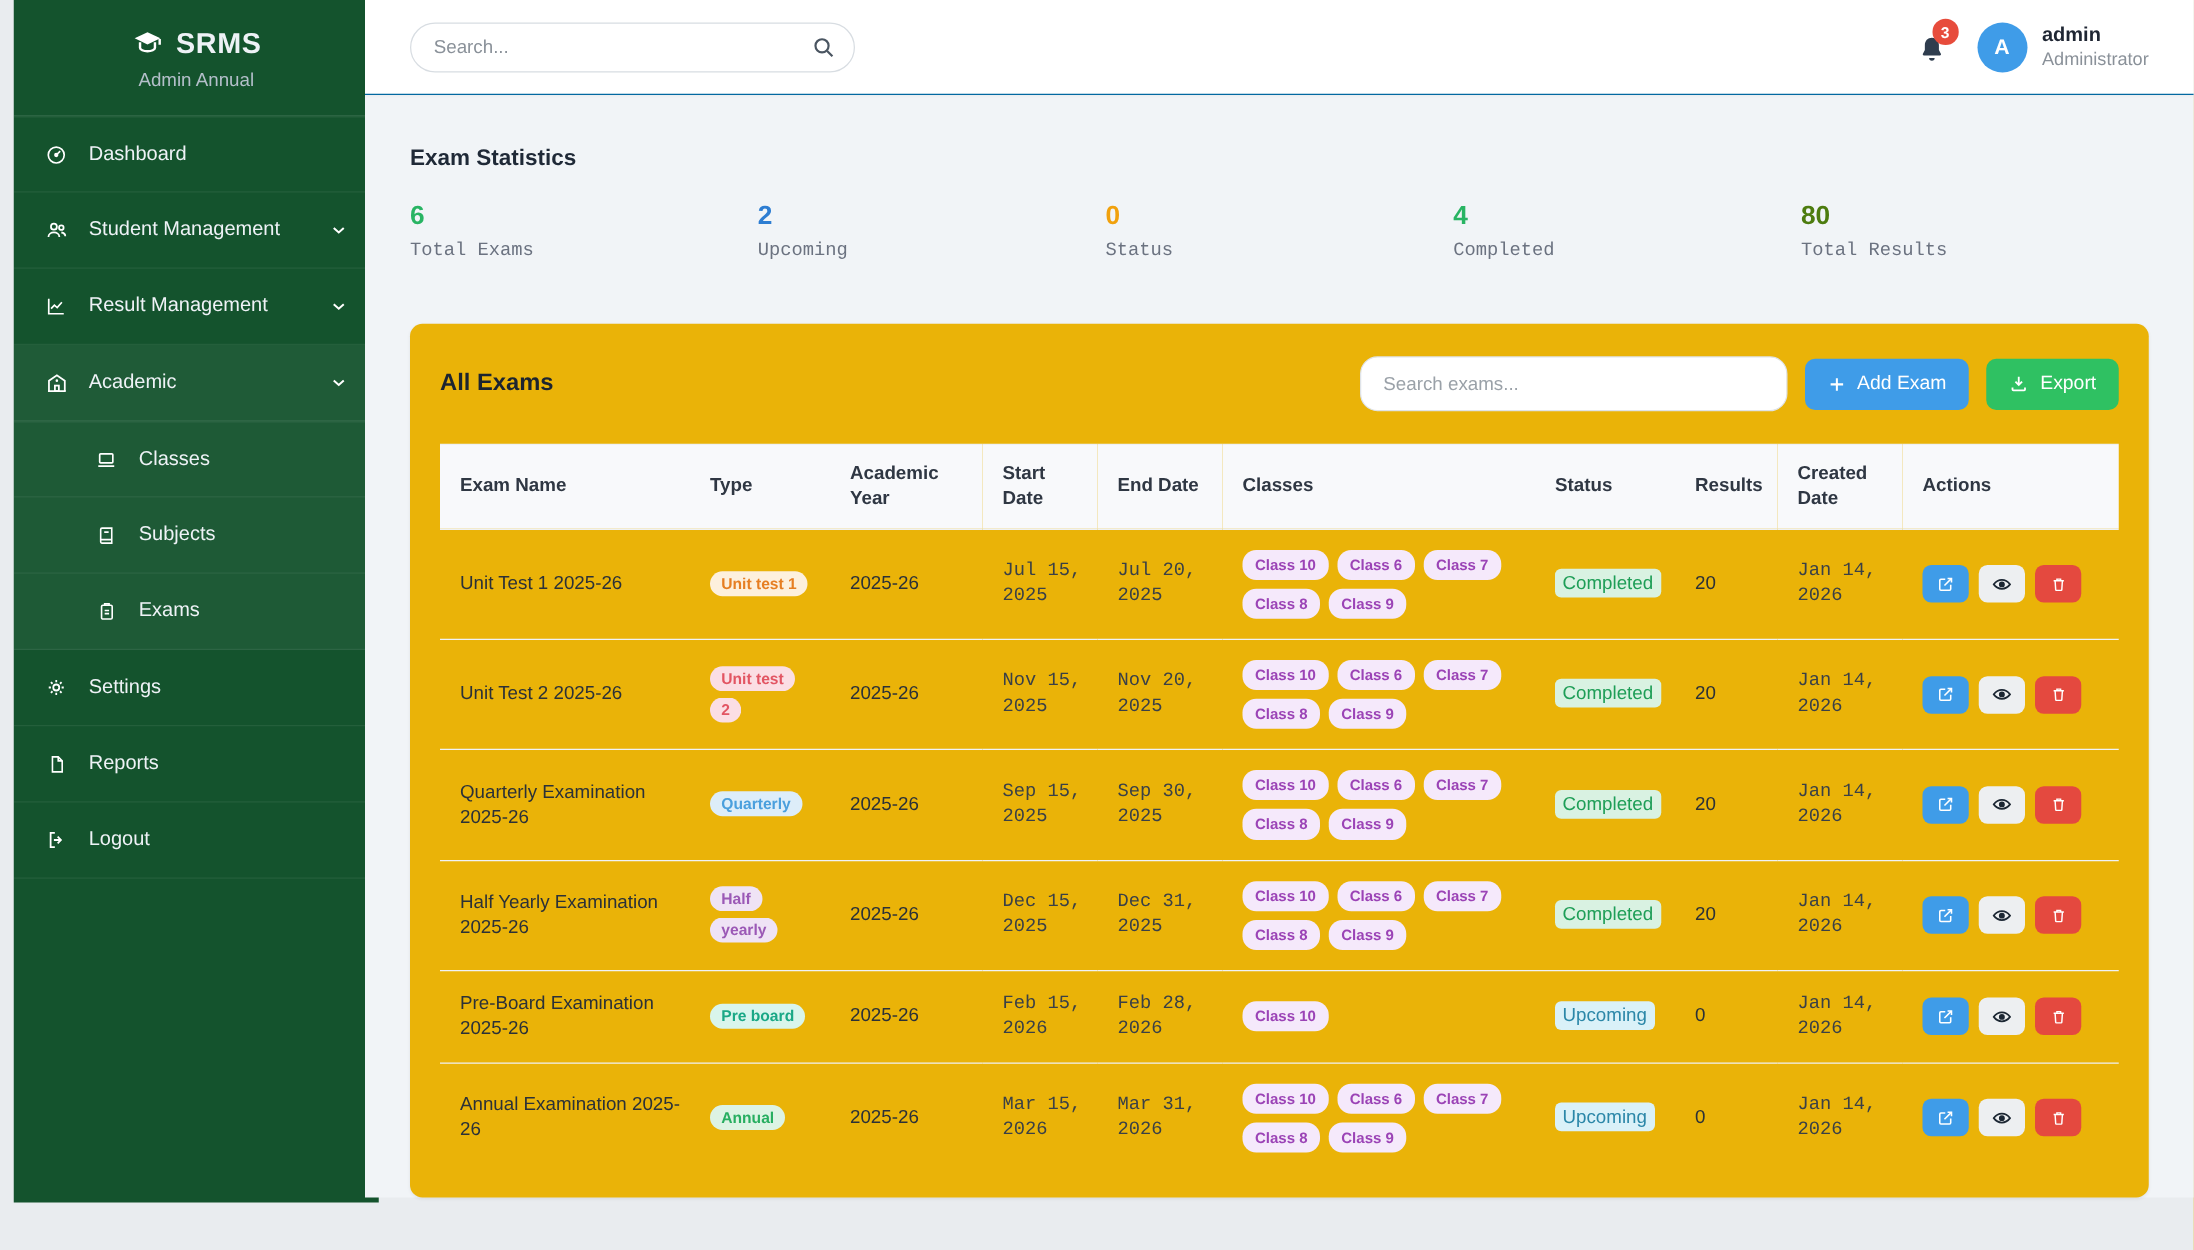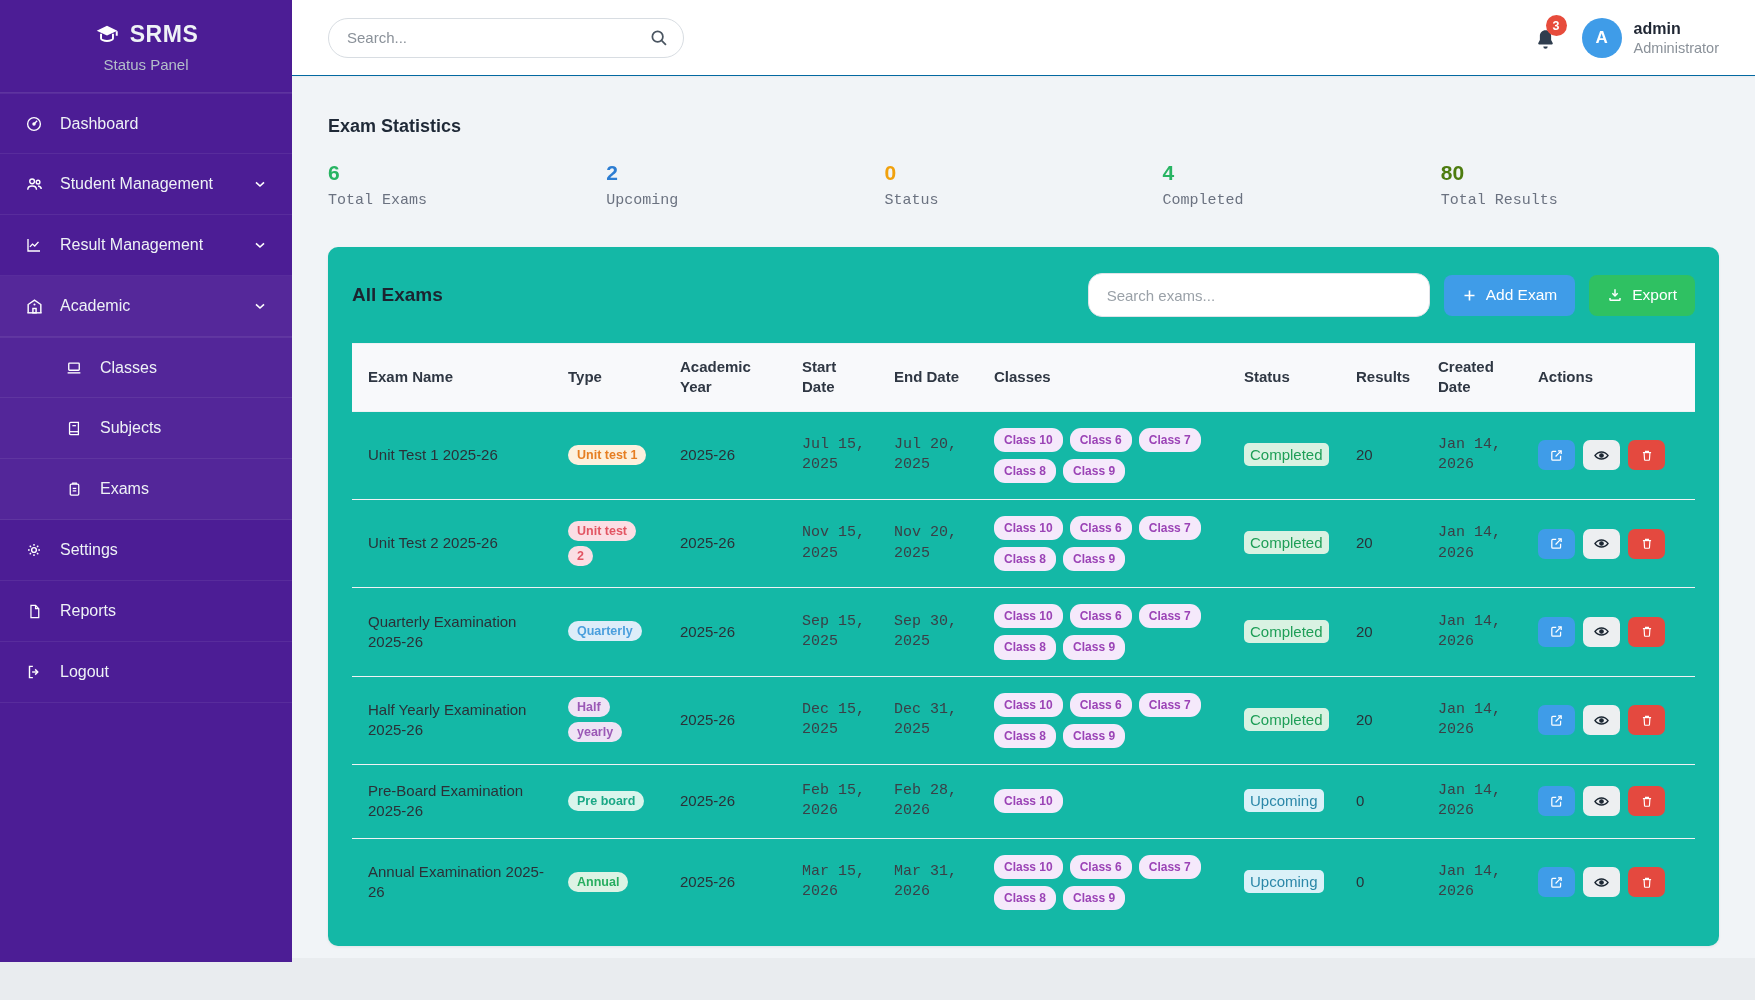--- a/index.html
+++ b/index.html
@@ -5,21 +5,21 @@
   * { box-sizing: border-box; margin: 0; padding: 0; }
   html,body { width:1755px; height:1000px; }
   body {
     font-family: "Liberation Sans", sans-serif;
     background:#e9ecef;
     position:relative;
     overflow:hidden;
     color:#2b3138;
   }
   
-  .sidebar { position:absolute; left:0; top:0; width:292px; height:962px; background:#4c1d95; color:#eef2f6; }
+  .sidebar { position:absolute; left:11px; top:0; width:292px; height:962px; background:#14532d; color:#eef2f6; }
   .brand { padding:21px 10px 19px; text-align:center; border-bottom:1px solid rgba(255,255,255,.10); }
   .brand-row { display:flex; align-items:center; justify-content:center; gap:10px; }
   .brand-title { font-size:23px; font-weight:bold; letter-spacing:.5px; }
   .brand-sub { margin-top:8px; font-size:15px; color:#b4bfca; }
   .nav-item { display:flex; align-items:center; gap:16px; padding:0 24px; height:61px;
               font-size:16px; border-bottom:1px solid rgba(255,255,255,.07); cursor:pointer; }
   .nav-item:first-child { border-top:1px solid rgba(255,255,255,.07); }
   .nav-item .nicon { width:20px; display:flex; justify-content:center; flex:0 0 20px; }
   .nav-item .chev { margin-left:auto; display:flex; }
   .nav-item.litebg { background:rgba(255,255,255,.05); }
@@ -44,21 +44,21 @@
             font-weight:bold; font-size:17px; display:flex; align-items:center; justify-content:center; }
   .user-name { font-weight:bold; font-size:16px; color:#1f2633; }
   .user-role { font-size:14.5px; color:#8a9199; margin-top:2px; }
   
   .content { padding:40px 36px 0; }
   .stats-title { font-size:18px; font-weight:bold; color:#1f2937; }
   .stats-grid { display:grid; grid-template-columns:repeat(5,1fr); margin-top:24px; }
   .stat-value { font-size:21px; font-weight:bold; }
   .stat-label { font-size:15px; color:#6b7280; margin-top:7px;font-family:Liberation Mono, monospace; }
   
-  .card { margin-top:38px; background:#14b8a6; border-radius:10px; box-shadow:0 1px 3px rgba(0,0,0,.07); padding-bottom:8px; }
+  .card { margin-top:50px; background:#eab308; border-radius:10px; box-shadow:0 1px 3px rgba(0,0,0,.07); padding-bottom:8px; }
   .card-header { display:flex; align-items:center; padding:26px 24px 22px; }
   .card-title { font-size:19px; font-weight:bold; color:#1c2430; }
   .card-tools { margin-left:auto; display:flex; align-items:center; gap:14px; }
   .exam-search { width:342px; height:44px; border:1px solid #dfe3e8; border-radius:14px;
             padding:0 18px; font-size:15px; color:#333; outline:none;
             font-family:"Liberation Sans", sans-serif; }
   .exam-search::placeholder { color:#9aa1a8; }
   .btn { height:41px; border:none; border-radius:8px; color:#fff; font-size:15.5px; font-weight:500;
          display:flex; align-items:center; gap:9px; padding:0 18px; cursor:pointer;
          font-family:"Liberation Sans", sans-serif; }
@@ -103,21 +103,21 @@
     <div class="brand-row">
       <span style="display:flex;">
         <svg width="26" height="26" viewBox="0 0 24 24">
             <path d="M12 3.5 2.5 8l9.5 4.5L21.5 8z" fill="#fff"></path>
             <path d="M6.5 10.8v4.4c0 1.2 2.5 2.3 5.5 2.3s5.5-1.1 5.5-2.3v-4.4" fill="none" stroke="#fff" stroke-width="1.8"></path>
             <path d="M21 8.5v4.2" stroke="#fff" stroke-width="1.8"></path>
           </svg>
       </span>
       <span class="brand-title">SRMS</span>
     </div>
-    <div class="brand-sub">Status Panel</div>
+    <div class="brand-sub">Admin Annual</div>
   </div>
   <nav>
     <div class="nav-item">
       <span class="nicon">
           <svg width="18" height="18" viewBox="0 0 24 24" fill="none" stroke="#fff" stroke-width="1.8">
             <circle cx="12" cy="12" r="8.5"></circle>
             <path d="M12 12l4.2-4.2"></path>
             <circle cx="12" cy="12" r="1.4" fill="#fff"></circle>
           </svg>
         </span>

